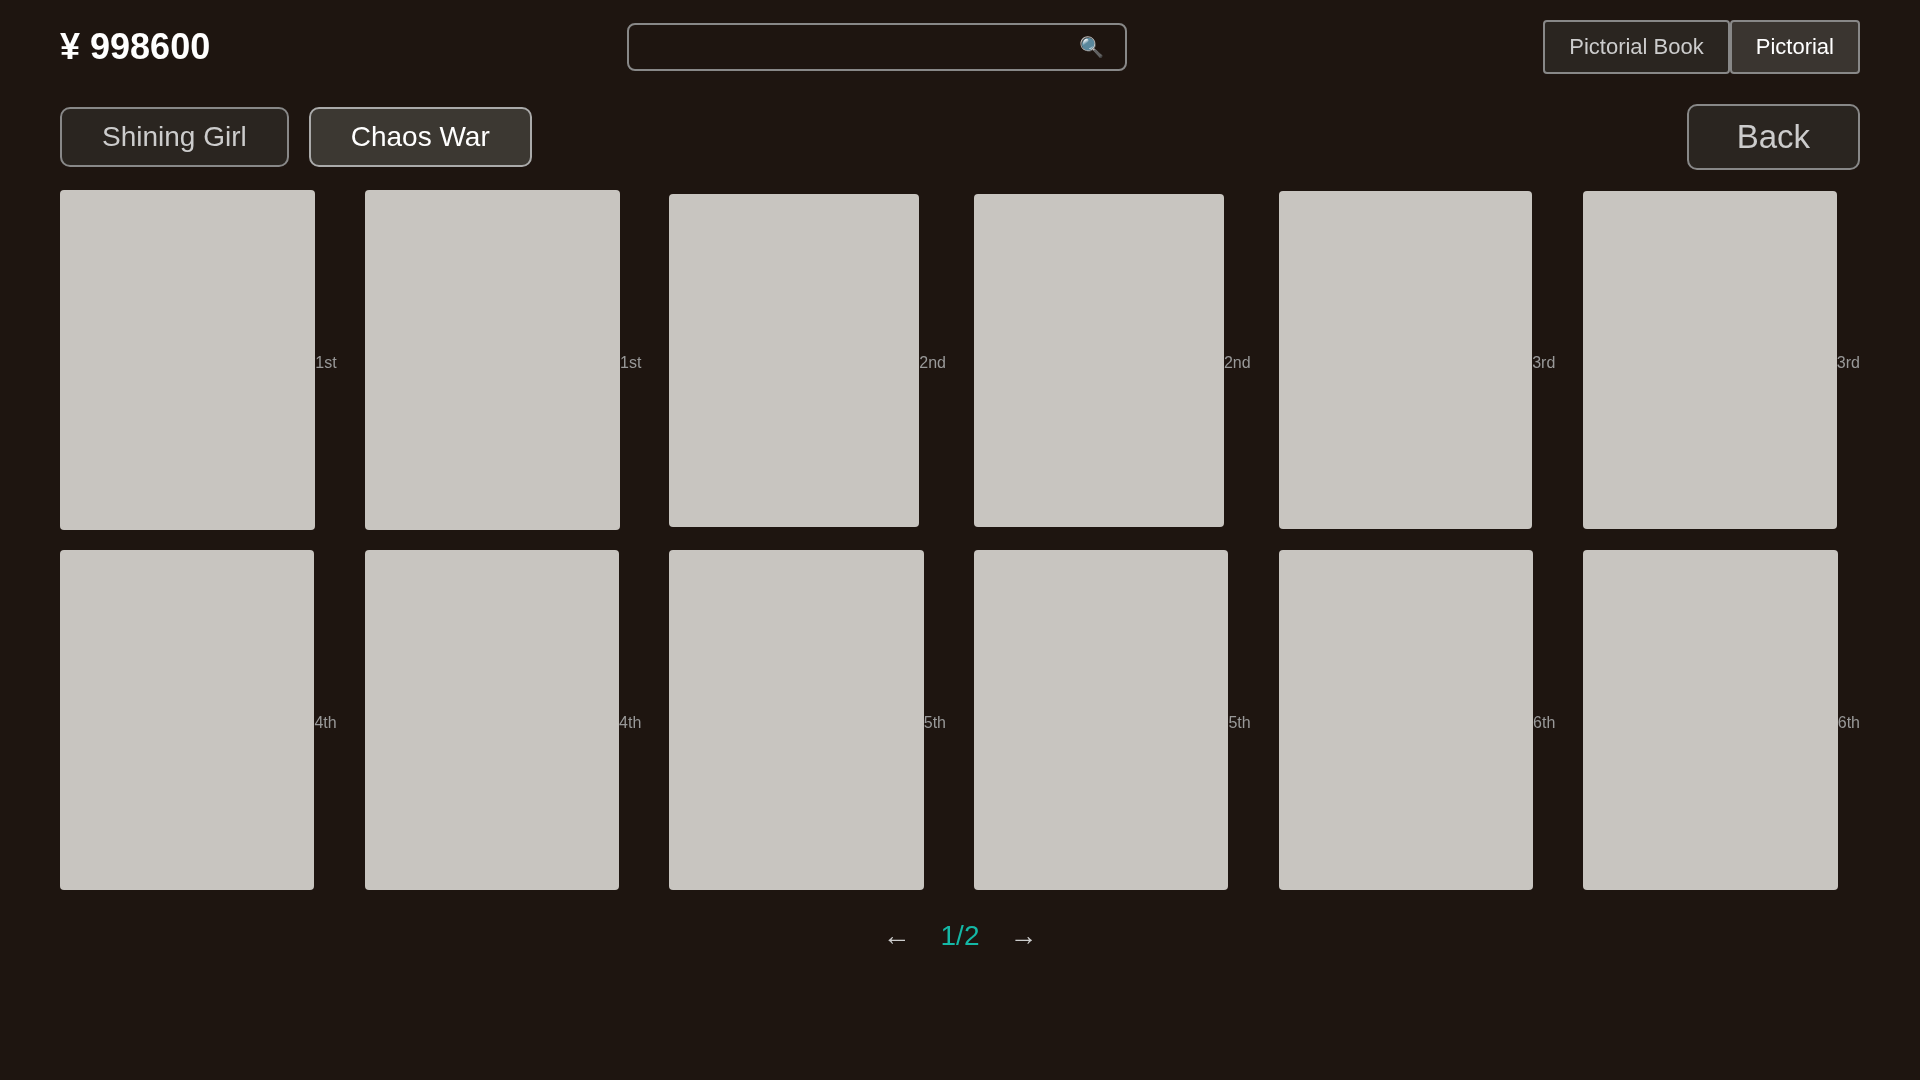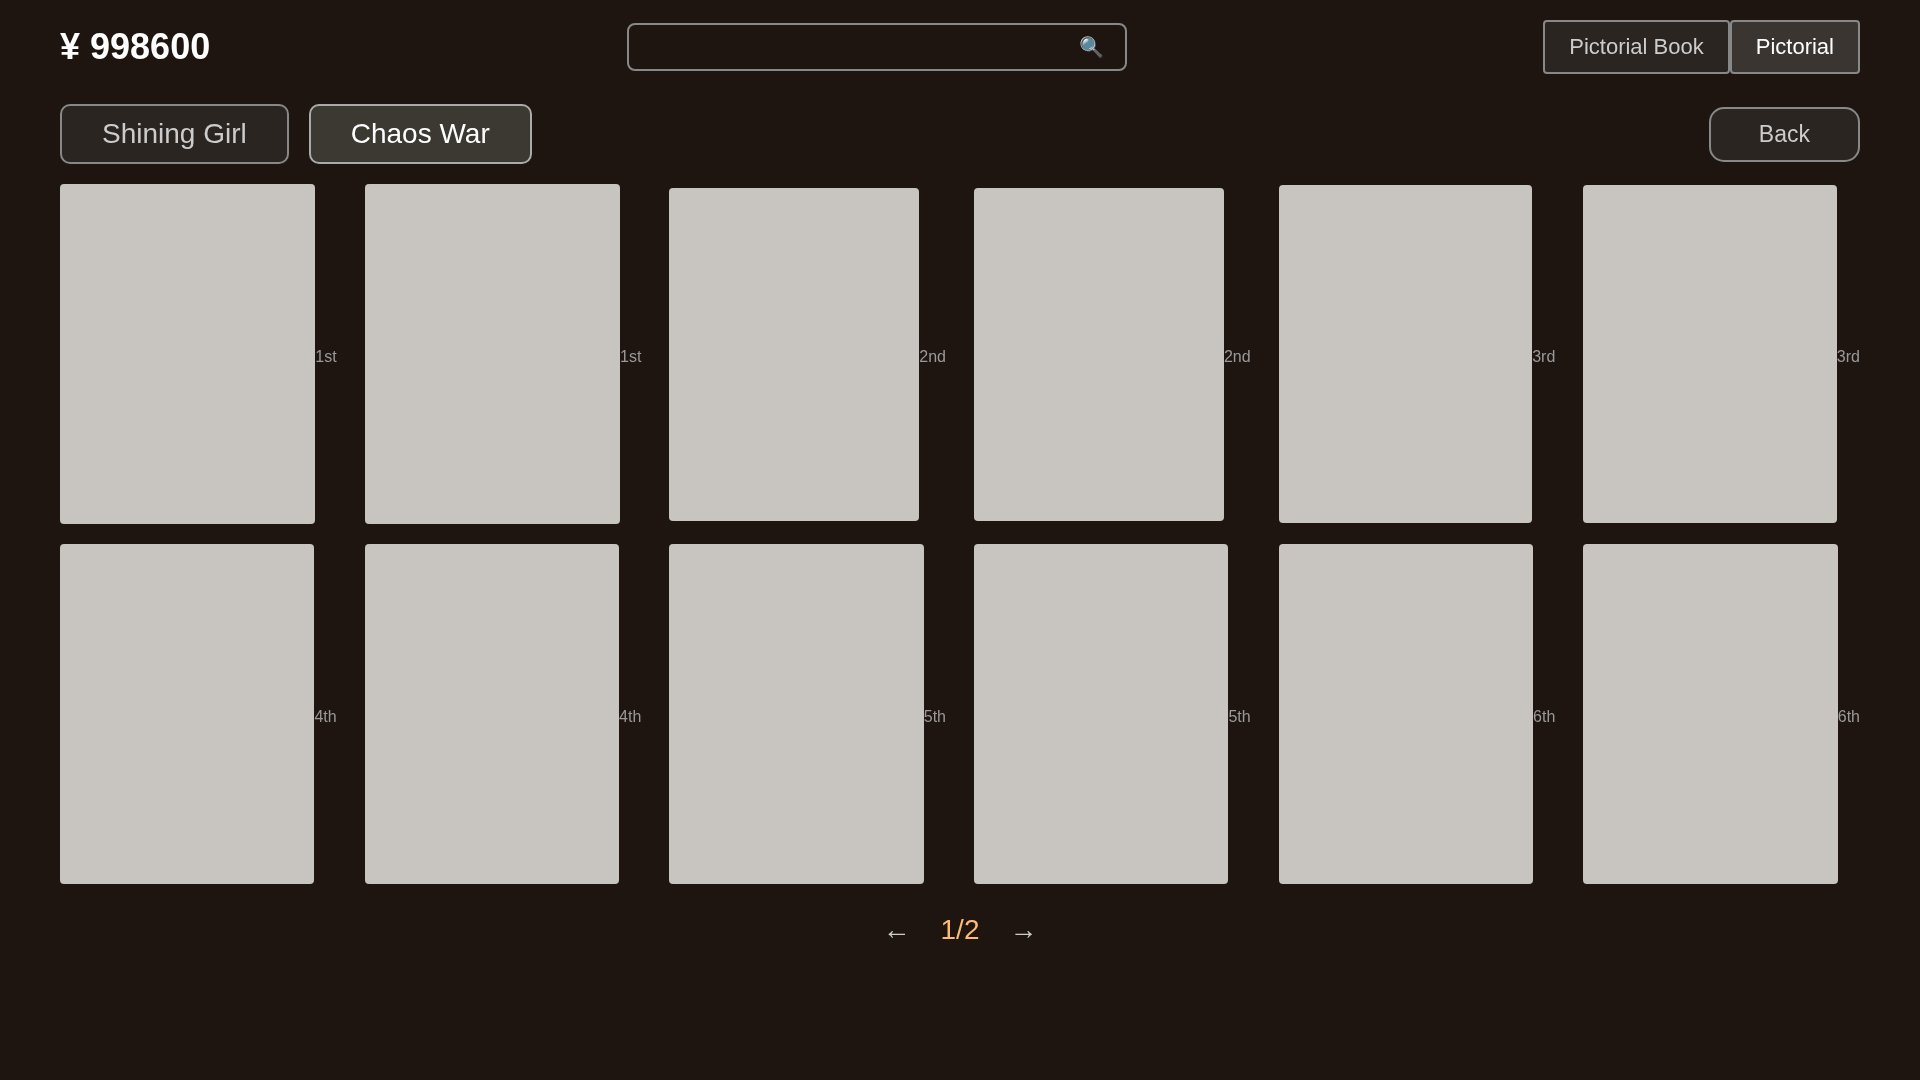--- a/index.html
+++ b/index.html
@@ -103,26 +103,26 @@
       color: #ffffff;
       border-color: #aaaaaa;
     }
 
     .tab-spacer {
       flex: 1;
     }
 
     .back-btn {
       padding: 12px 48px;
-      font-size: 23px;
+      font-size: 33px;
       border: 2px solid #888888;
       background: #2a2520;
       color: #cccccc;
       cursor: pointer;
-      border-radius: 15px;
+      border-radius: 10px;
     }
 
     .grid-container {
       padding: 10px 60px;
       display: grid;
       grid-template-columns: repeat(6, 1fr);
       gap: 20px 28px;
     }
 
     .card-wrapper {
@@ -157,21 +157,21 @@
     }
 
     .page-arrow {
       cursor: pointer;
       font-size: 28px;
       color: #cccccc;
     }
 
     .page-info {
       font-size: 28px;
-      color: #fdba74;
+      color: #14b8a6;
     }
   </style>
 </head>
 <body>
 
 <div class="header">
   <div class="currency">
     <span>¥</span>
     <span>998600</span>
   </div>

